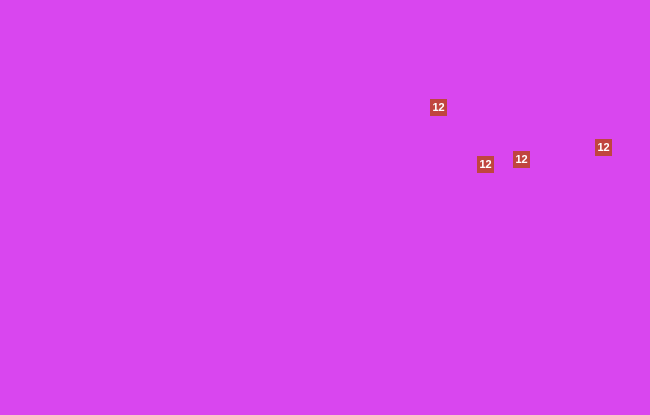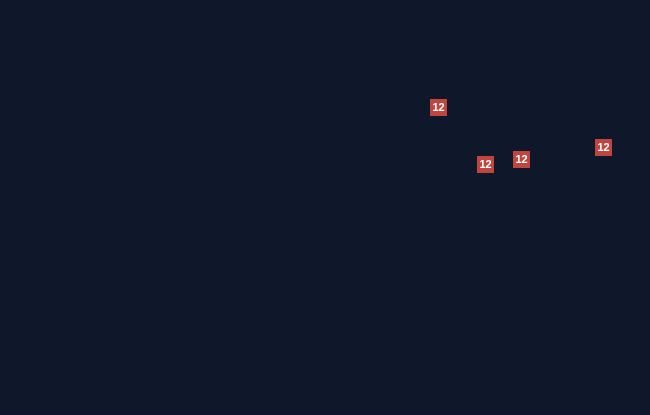--- a/index.html
+++ b/index.html
@@ -38,18 +38,18 @@
     text-align: center;
     overflow: hidden;
     white-space: nowrap;
     cursor: pointer;
     user-select: none;
   }
 </style>
 </head>
 <body>
 
-<div id="canvas" style="width: 650px; height: 415px; background: #0f172a;">
+<div id="canvas" style="width: 650px; height: 415px; background: #d946ef;">
     <div class="cluster-marker" style="left: 430px; top: 99px; width: 17px; height: 17px; background: rgb(192, 69, 63); color: rgb(255, 255, 255); font-size: 11px;">12</div>
     <div class="cluster-marker" style="left: 477px; top: 156px; width: 17px; height: 17px; background: rgb(192, 69, 63); color: rgb(255, 255, 255); font-size: 11px;">12</div>
     <div class="cluster-marker" style="left: 513px; top: 151px; width: 17px; height: 17px; background: rgb(192, 69, 63); color: rgb(255, 255, 255); font-size: 11px;">12</div>
     <div class="cluster-marker" style="left: 595px; top: 139px; width: 17px; height: 17px; background: rgb(192, 69, 63); color: rgb(255, 255, 255); font-size: 11px;">12</div>
   </div>
 
 </body></html>

